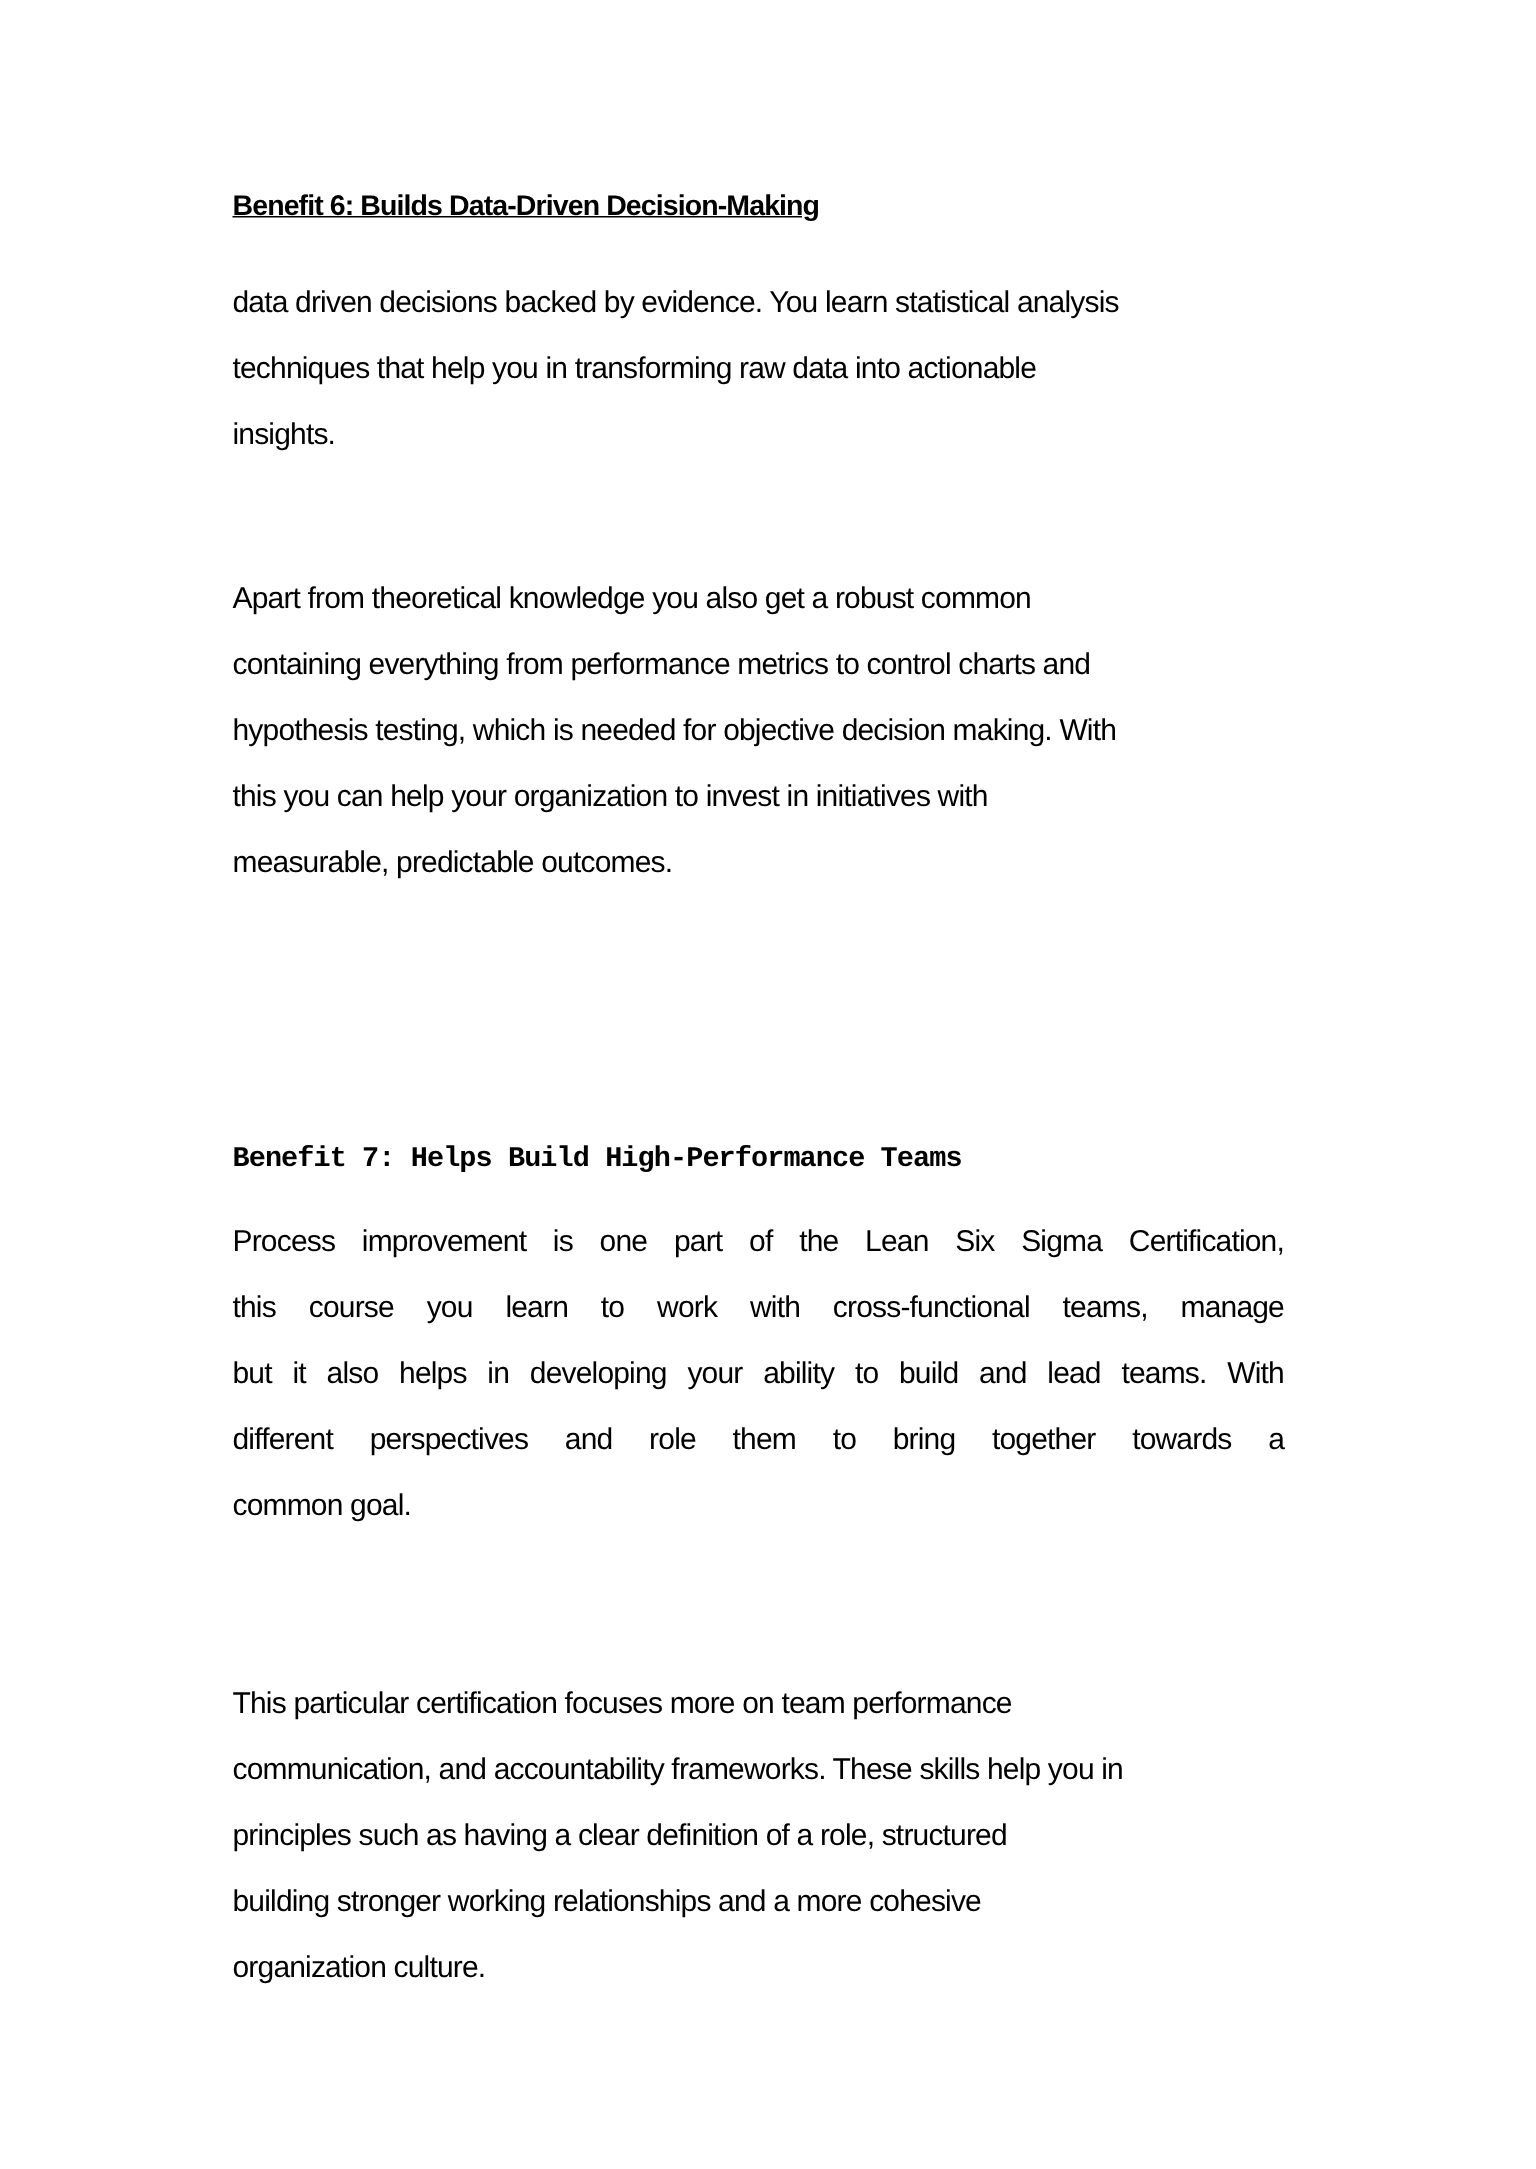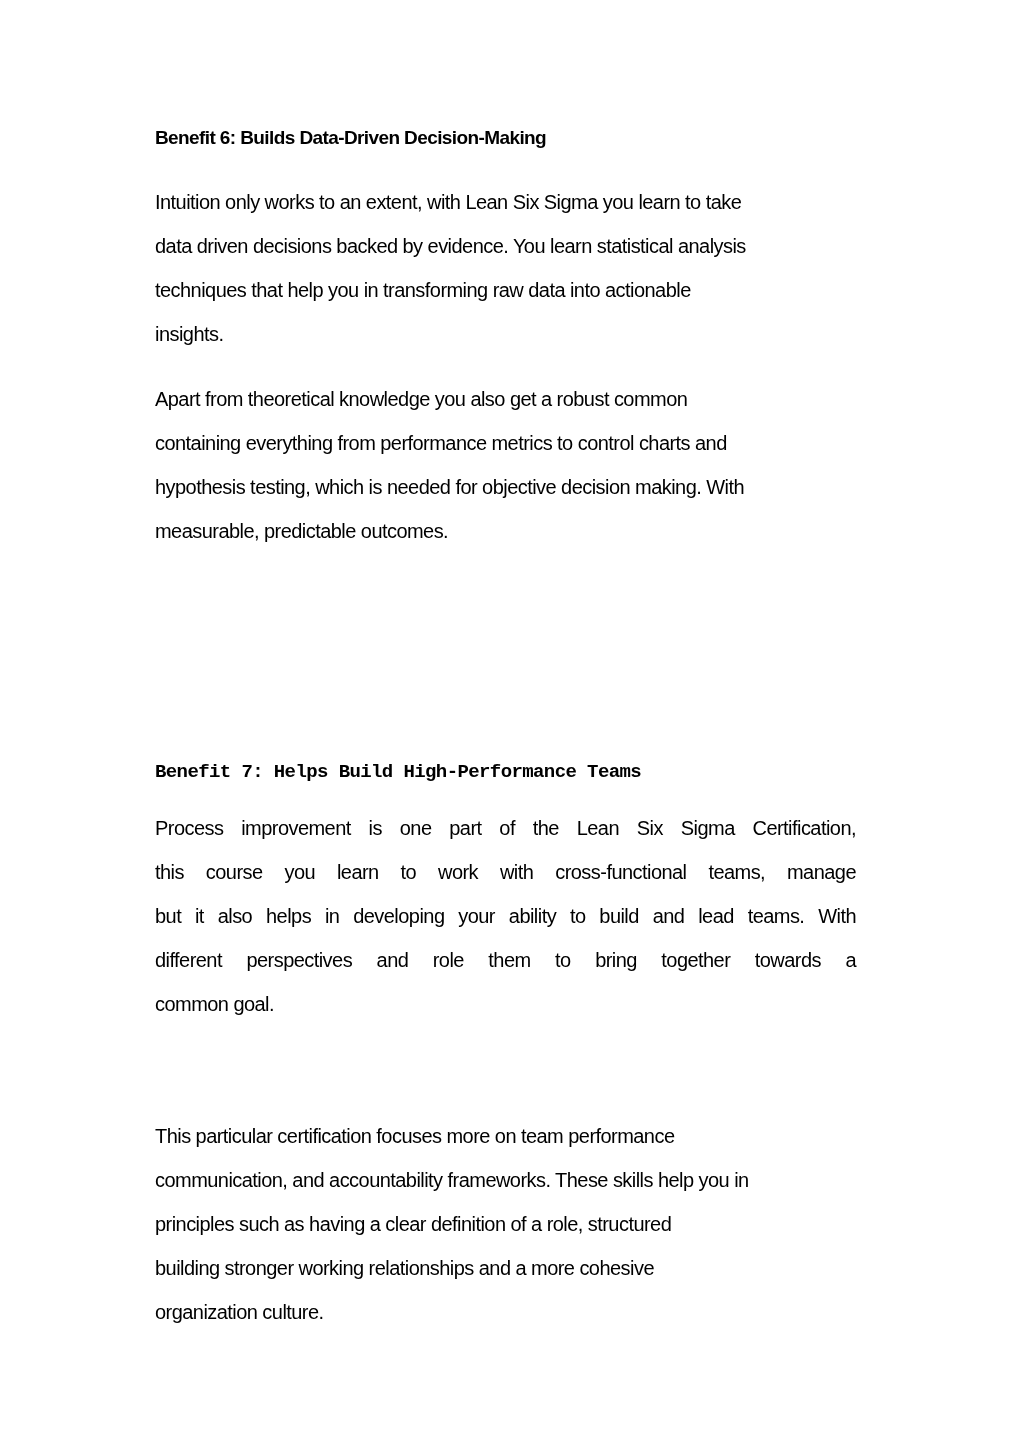--- a/index.html
+++ b/index.html
@@ -47,33 +47,33 @@
       text-align-last: justify;
       white-space: normal;
       width: 701px;
     }
   </style>
 </head>
 <body>
 
 <div class="page">
 
-  <div class="heading" style="top:126px;">Benefit 6: Builds Data-Driven Decision-Making</div>
+  <div class="heading" style="top:126px;text-decoration:underline;">Benefit 6: Builds Data-Driven Decision-Making</div>
 
   <div class="para" style="top:190px;">
-    <div class="line">Intuition only works to an extent, with Lean Six Sigma you learn to take</div>
     <div class="line">data driven decisions backed by evidence. You learn  statistical analysis</div>
     <div class="line">techniques that help you in transforming raw data into actionable</div>
     <div class="line">insights.</div>
   </div>
 
   <div class="para" style="top:387px;">
     <div class="line">Apart from theoretical knowledge you also get a robust common</div>
     <div class="line">containing everything from performance metrics to control charts and</div>
     <div class="line">hypothesis testing, which is needed for objective decision making. With</div>
+    <div class="line">this you can help your organization to invest in initiatives with</div>
     <div class="line">measurable, predictable outcomes.</div>
   </div>
 
   <div class="heading" style="top:760px;font-family:Liberation Mono, monospace;">Benefit 7: Helps Build High-Performance Teams</div>
 
   <div class="para" style="top:816px;">
     <div class="line justify">Process improvement is one part of the Lean Six Sigma Certification,</div>
     <div class="line justify">this course you learn to work with  cross-functional teams, manage</div>
     <div class="line justify">but it also helps in developing your ability to build and lead teams. With</div>
     <div class="line justify">different perspectives and role them to bring together towards a</div>

